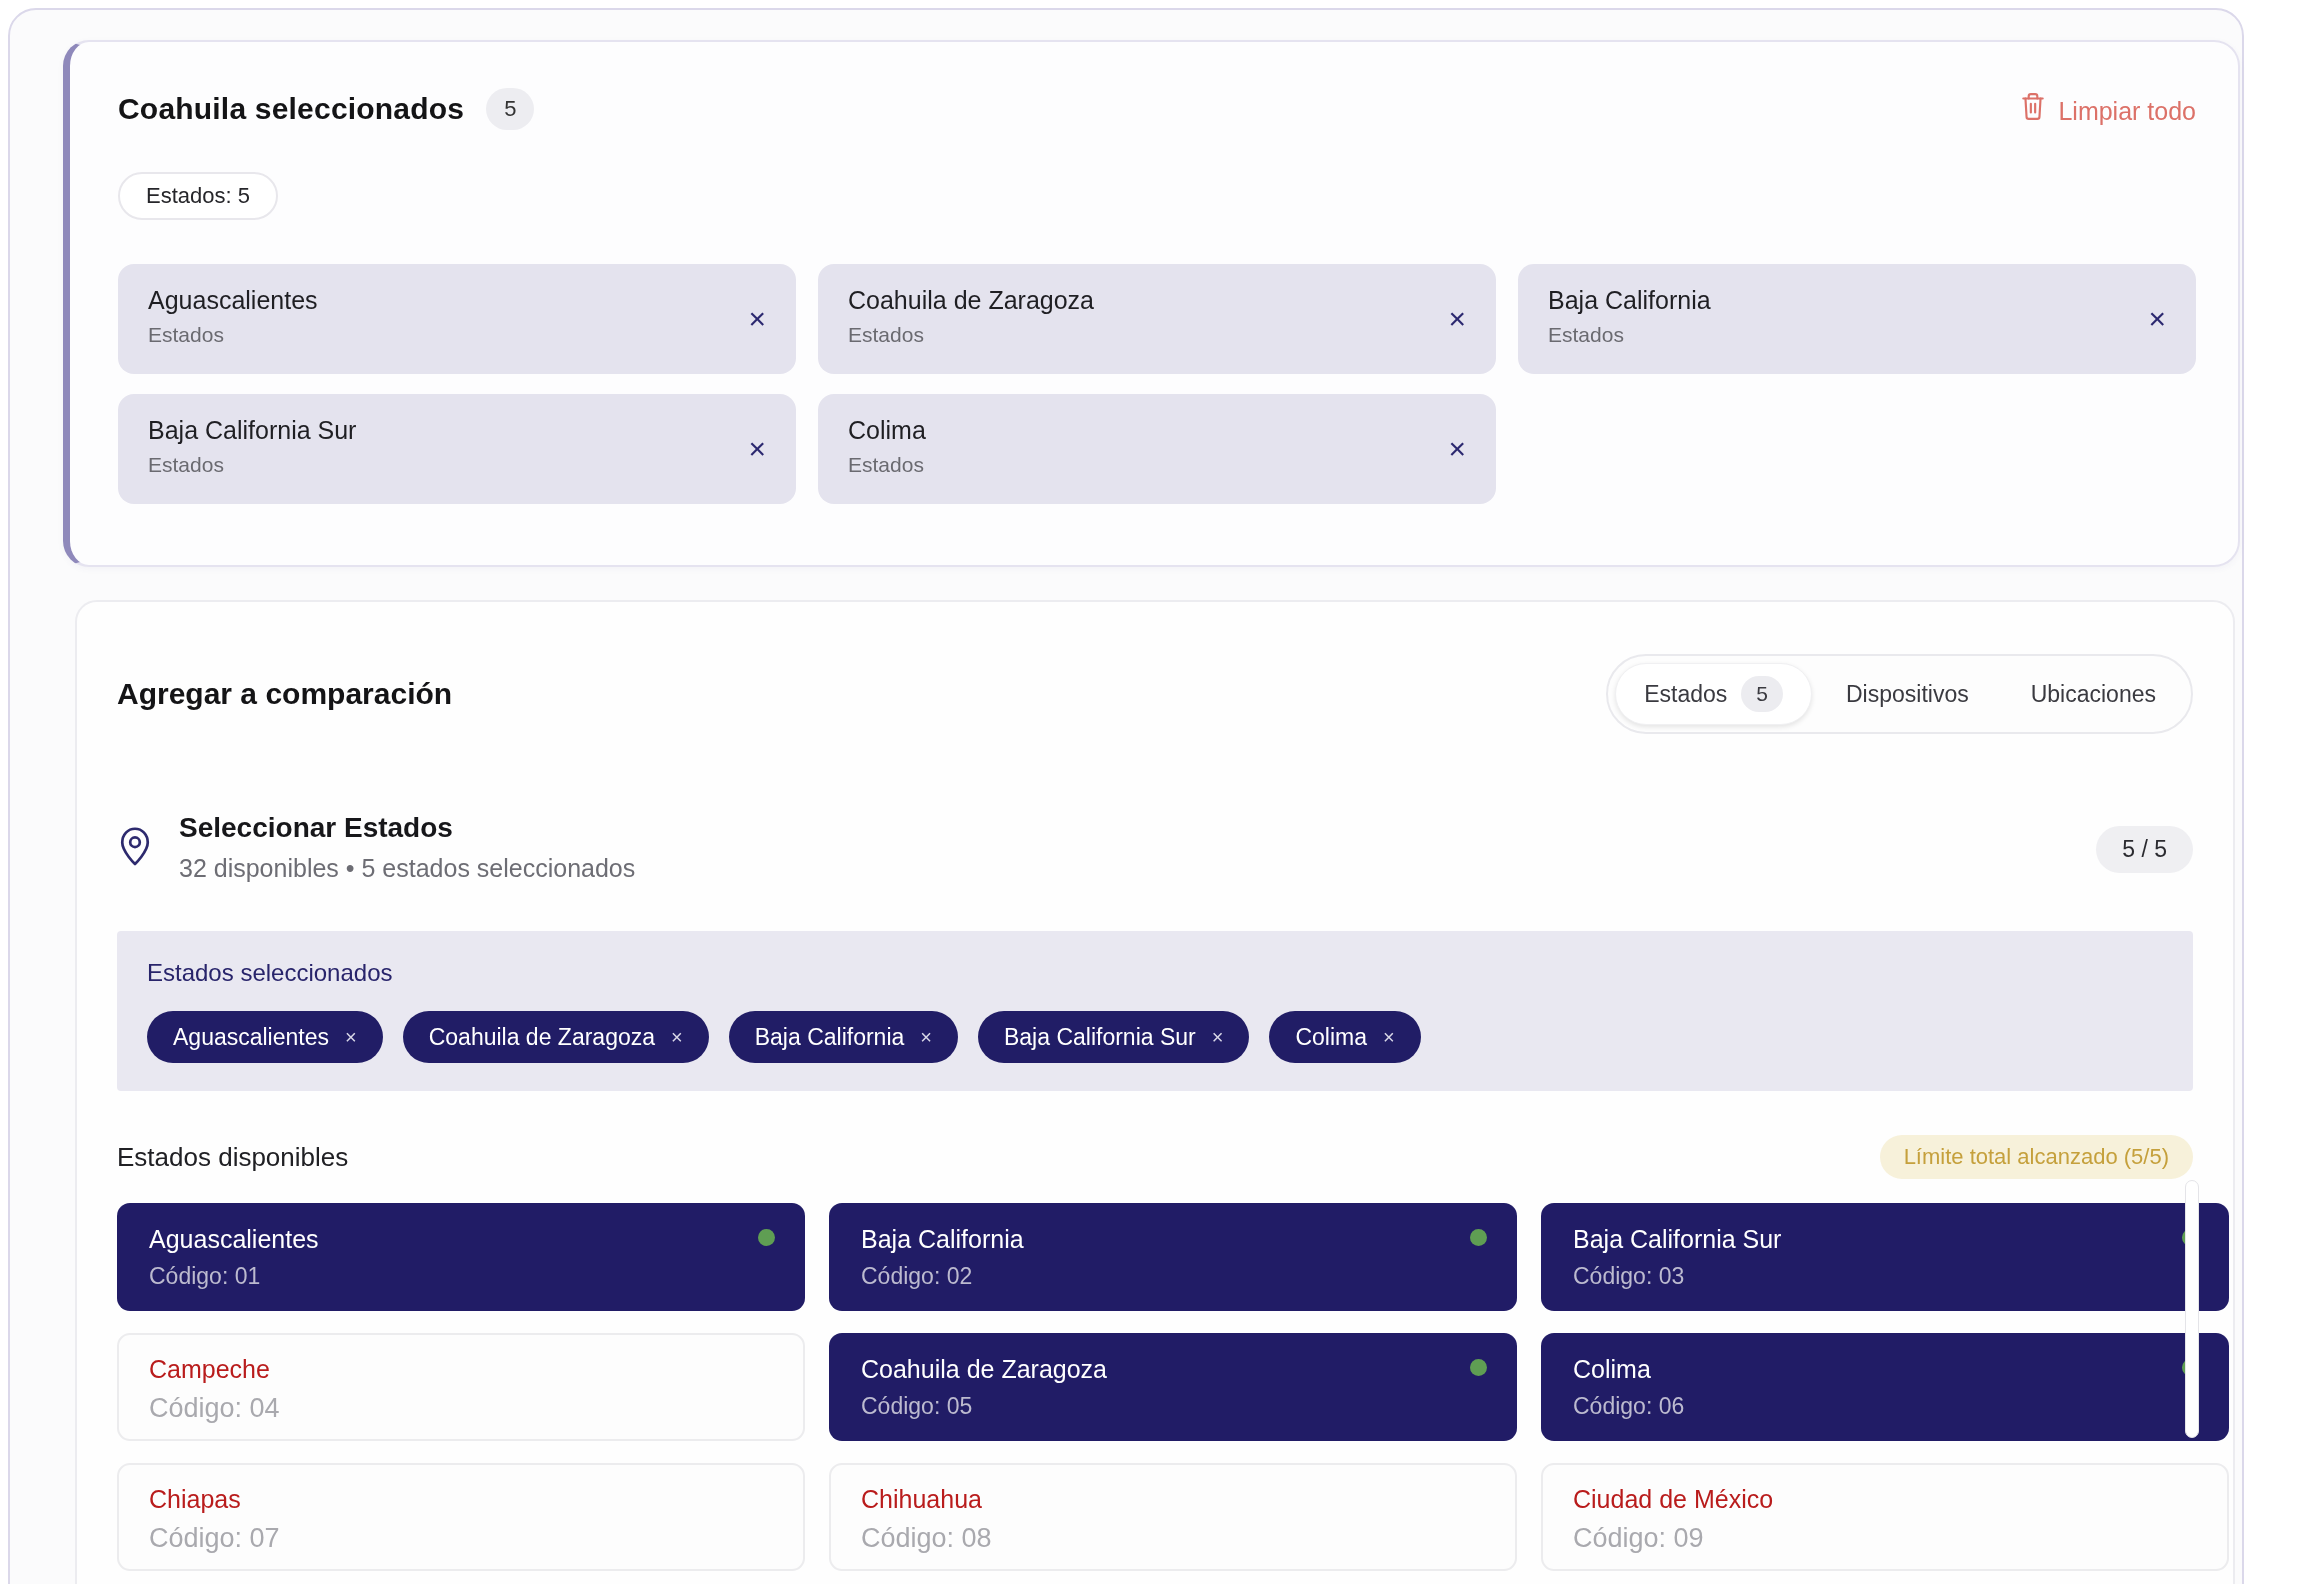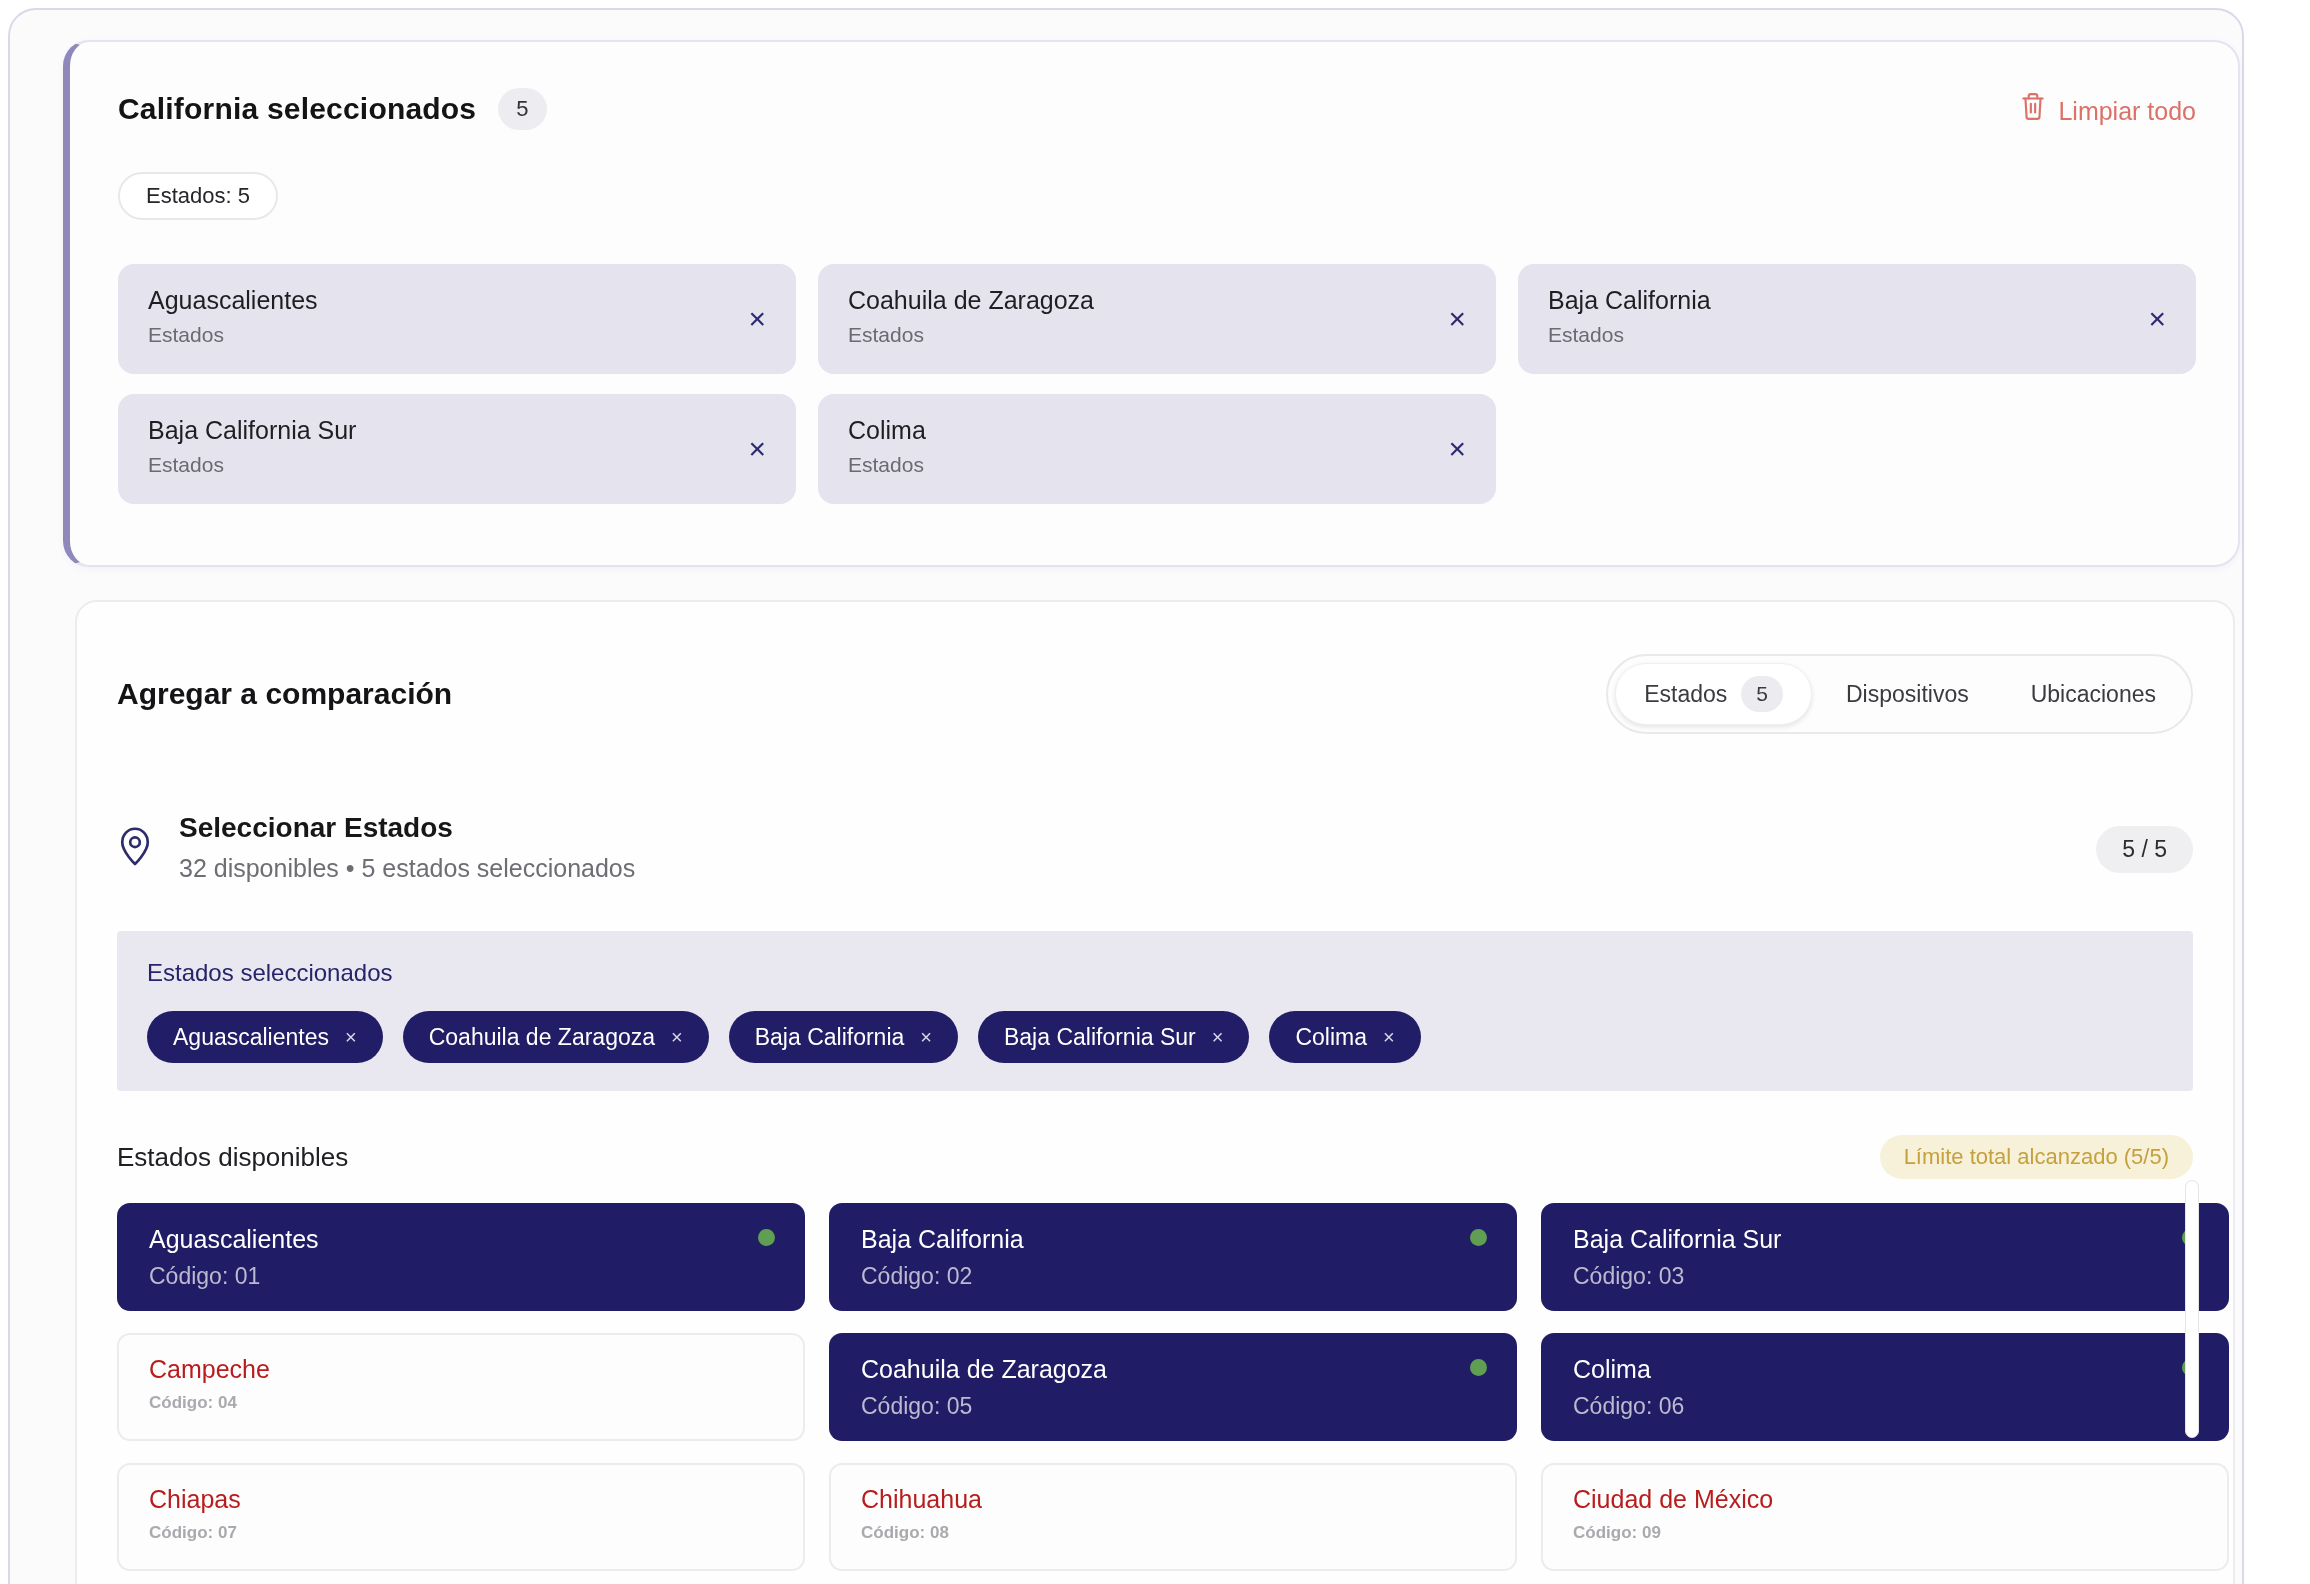--- a/index.html
+++ b/index.html
@@ -77,37 +77,37 @@
 
   .states-grid { margin-top:24px; margin-right:-36px;
         display:grid; grid-template-columns:repeat(3,1fr); gap:22px 24px; }
   .state-card { position:relative; border-radius:13px; height:108px;
         padding:20px 60px 0 30px; cursor:pointer; border:2px solid transparent; }
   .state-card.on { background:#211c66; }
   .state-card.on .n { color:#ffffff; font-size:25px; }
   .state-card.on .c { color:#bcbacf; font-size:23px; margin-top:9px; }
   .state-card.off { background:#fdfdfd; border-color:#ececee; }
   .state-card.off .n { color:#b91c1c; font-size:25px; }
-  .state-card.off .c { color:#a9a9ae; font-size:17px; margin-top:9px;font-weight:bold; }
+  .state-card.off .c { color:#a9a9ae; font-size:27px; margin-top:9px; }
   .dot { position:absolute; top:24px; right:28px; width:17px; height:17px;
         border-radius:50%; background:#5f9e53; }
 
   .scroll-thumb { position:absolute; left:2185px; top:1180px; width:14px; height:258px;
         background:#ffffff; border:1px solid #e4e4e8; border-radius:8px; }
 </style>
 </head>
 <body>
 
 <div class="page">
   <div class="frame"></div>
 
   <section class="panel-selected">
     <div class="panel-head">
       <div class="head-left">
-        <h2 class="panel-title">California seleccionados</h2>
+        <h2 class="panel-title">Coahuila seleccionados</h2>
         <span class="count-badge">5</span>
       </div>
       <button class="clear-all">
         <span>
           <svg width="26" height="28" viewBox="0 0 24 26" fill="none" stroke="#dc7168" stroke-width="2" stroke-linecap="round" stroke-linejoin="round">
             <path d="M3 6h18"></path>
               <path d="M8 6V4a2 2 0 0 1 2-2h4a2 2 0 0 1 2 2v2"></path>
             <path d="M5 6l1 17a2 2 0 0 0 2 2h8a2 2 0 0 0 2-2l1-17"></path>
             <path d="M10 11v8"></path>
               <path d="M14 11v8"></path>

